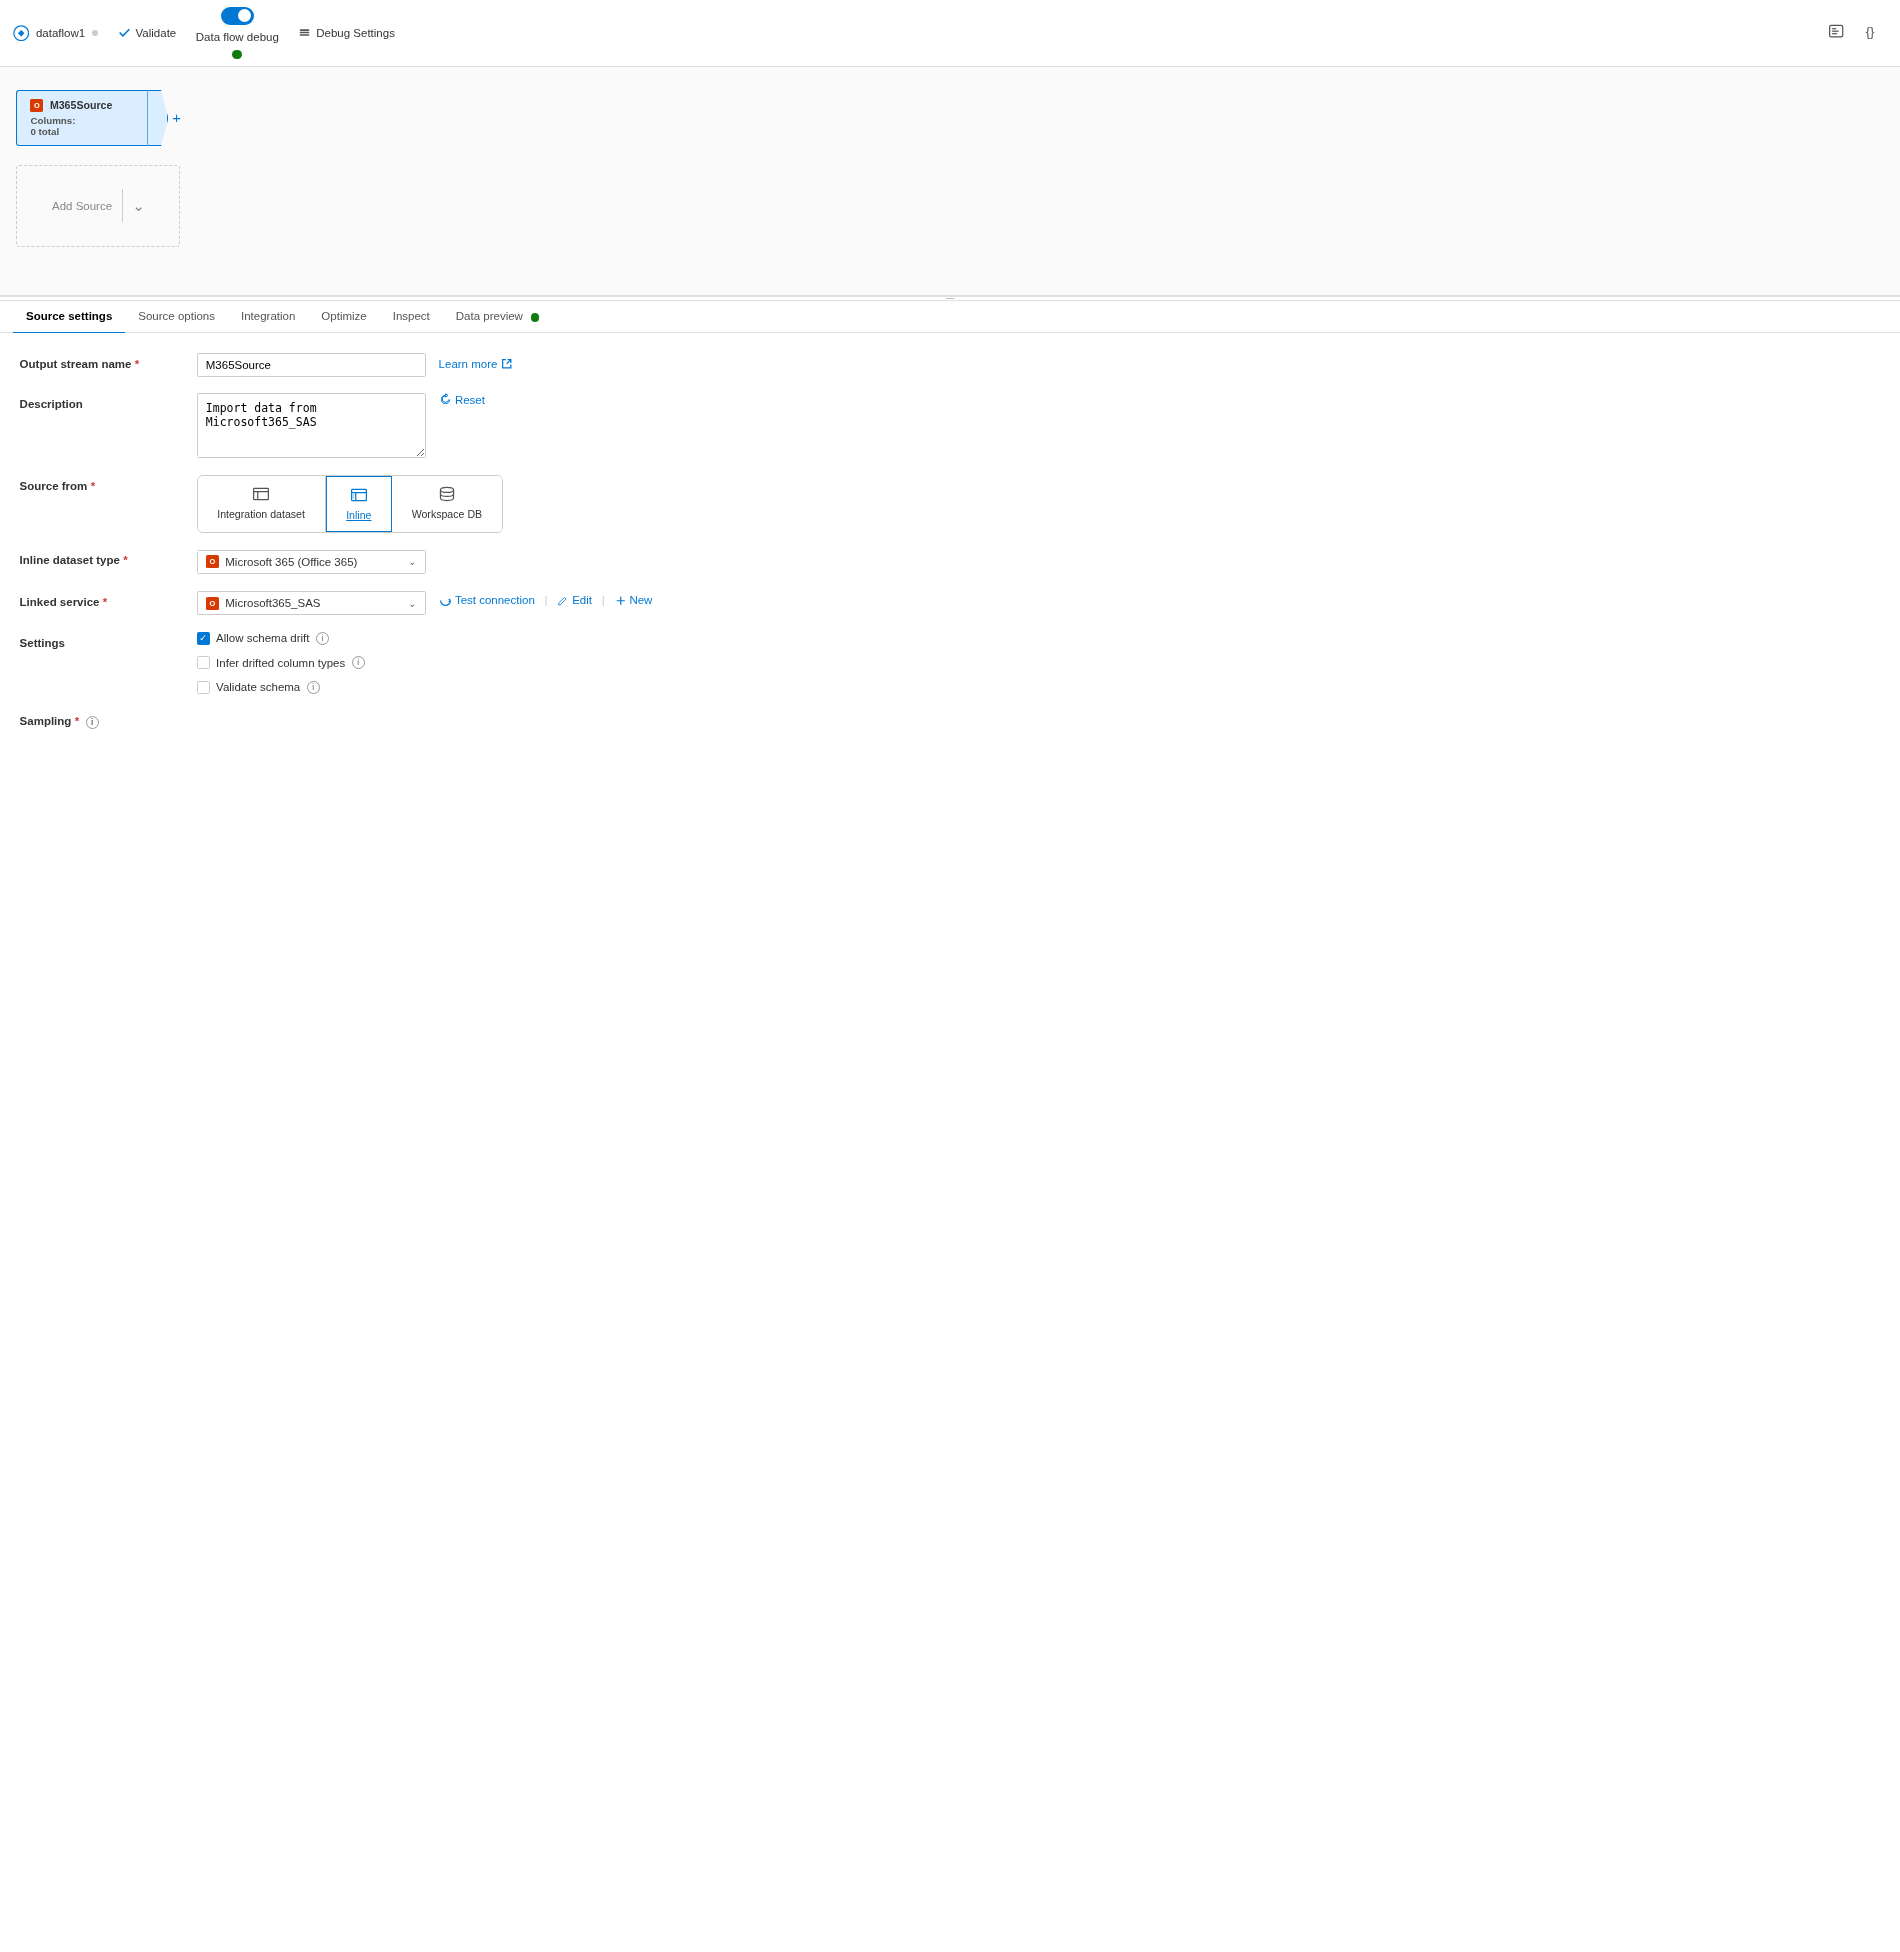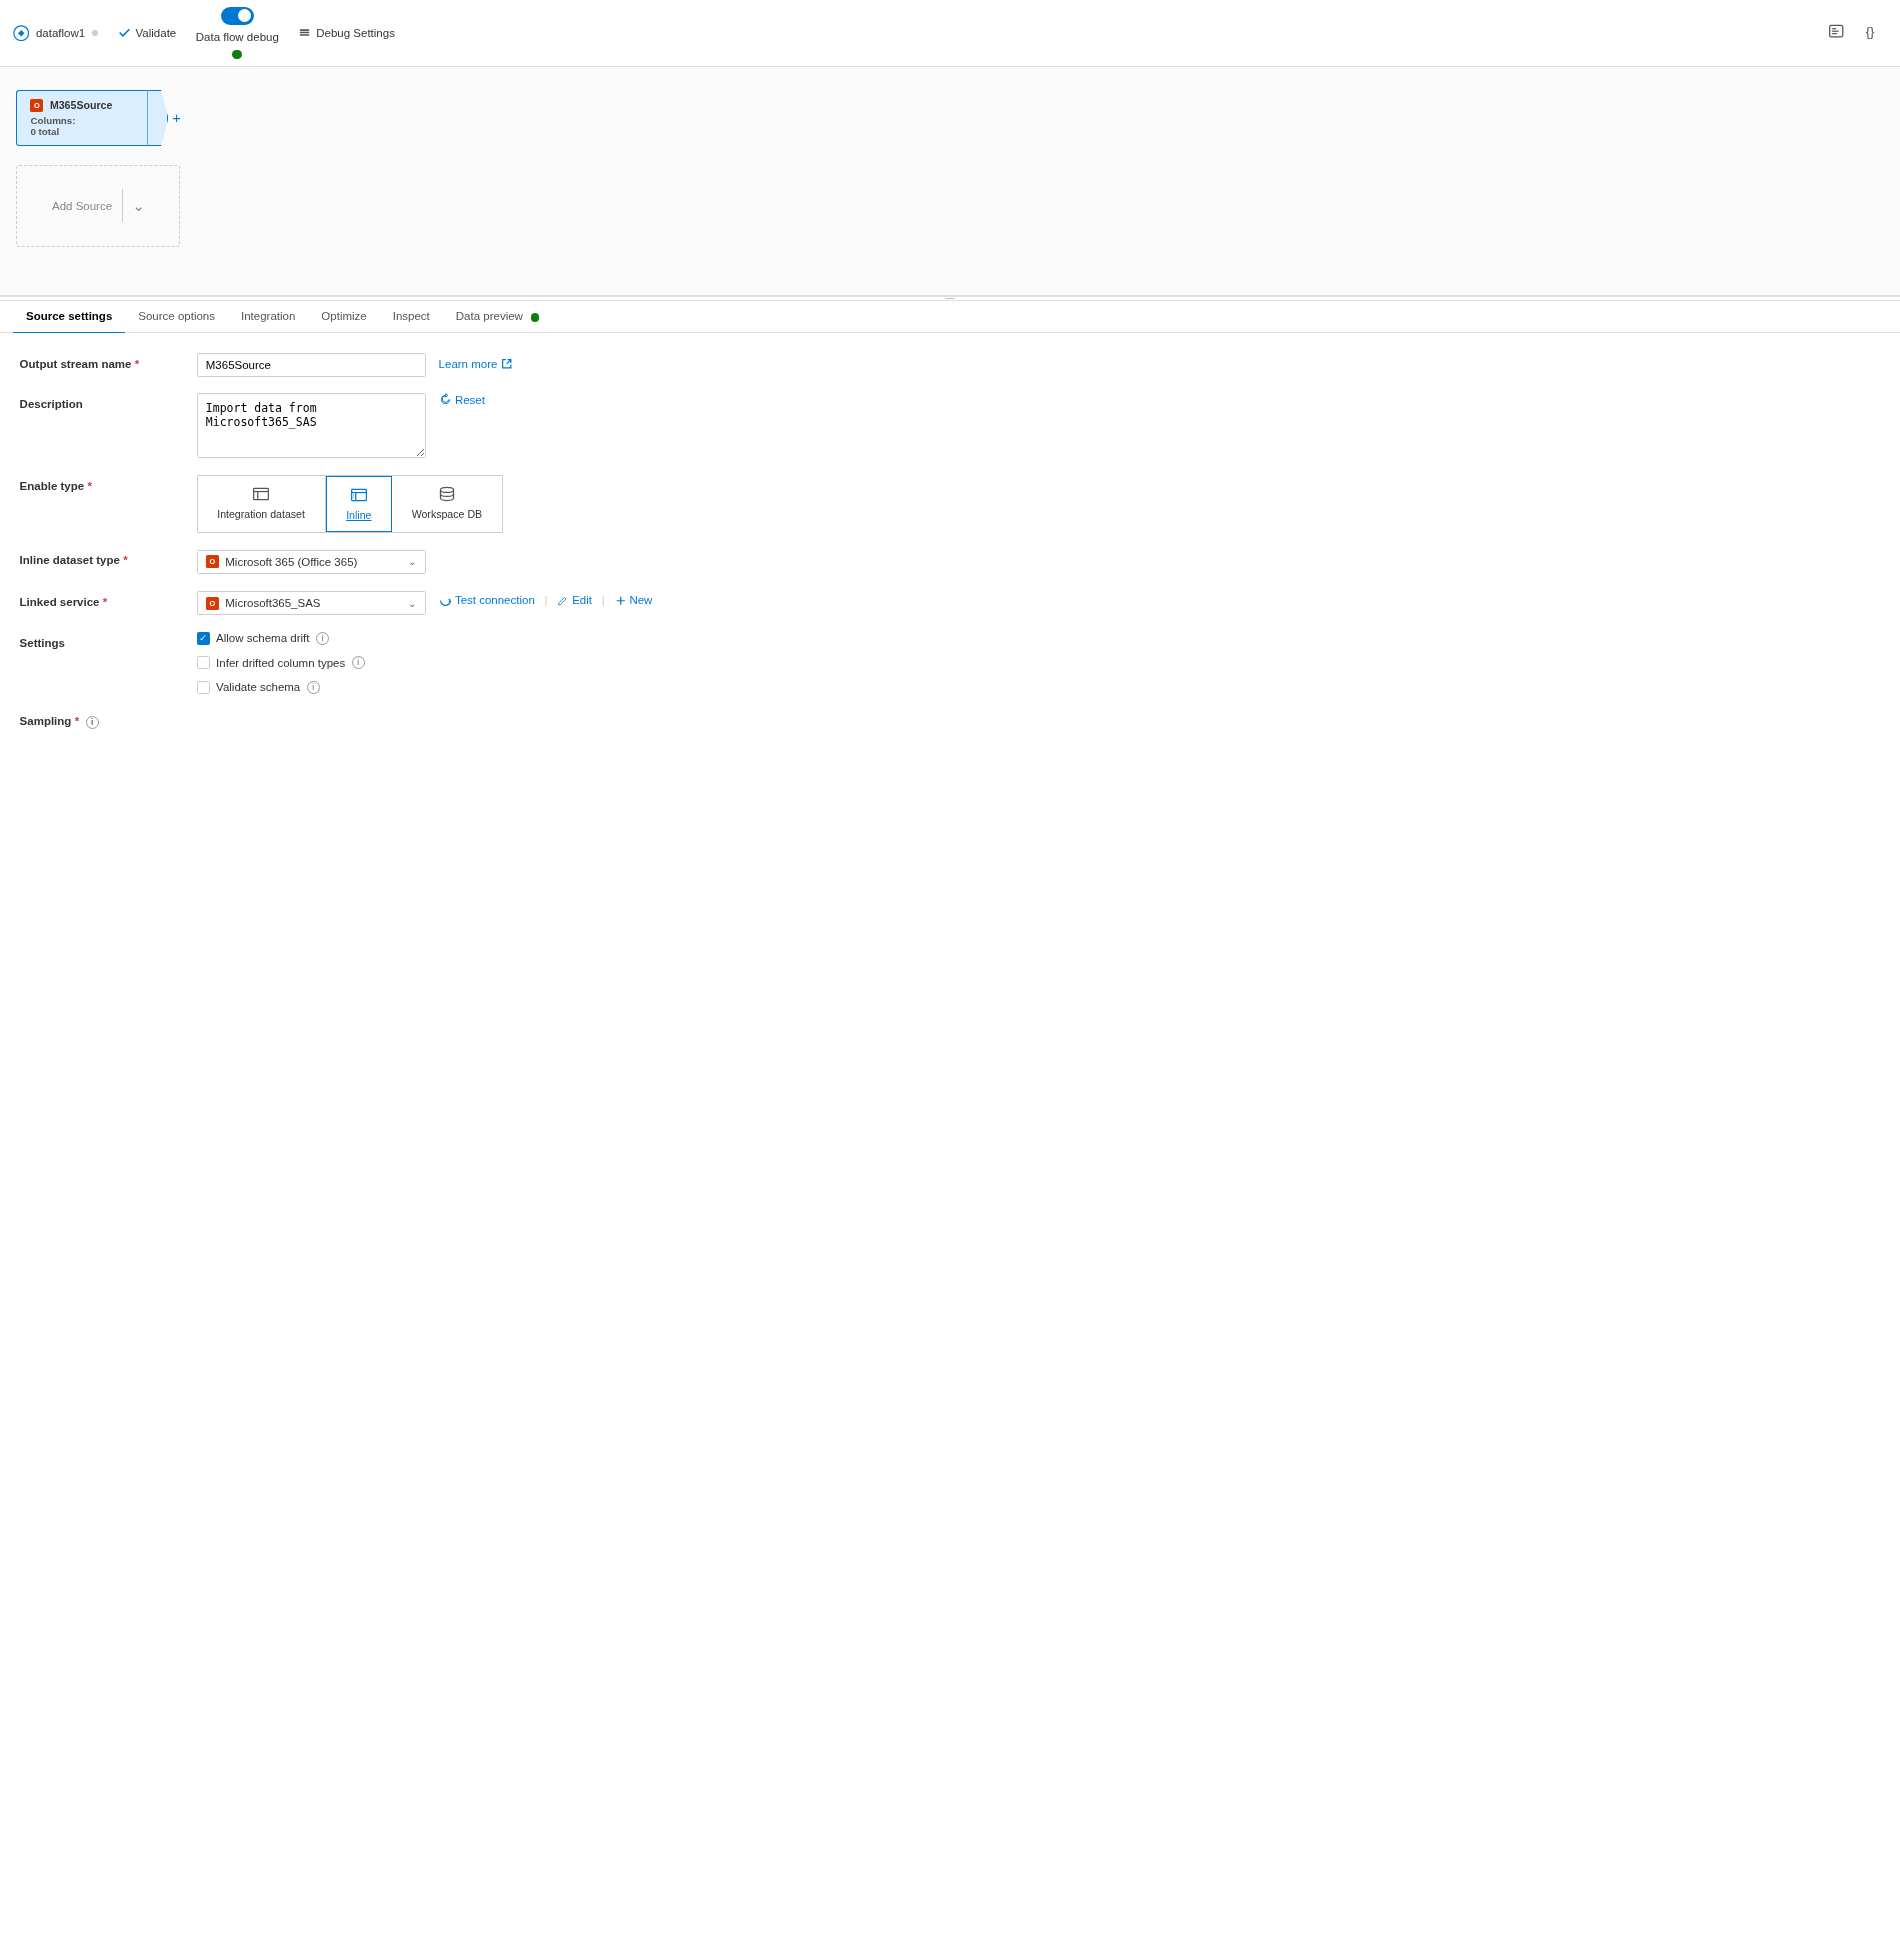--- a/index.html
+++ b/index.html
@@ -171,21 +171,21 @@
       font-size: 11.5px;
       width: 229px;
       height: 65px;
       resize: vertical;
       outline: none;
     }
     .link-btn { color: #0078d4; background: none; border: none; cursor: pointer; font-size: 11.5px; display: flex; align-items: center; gap: 3.3px; padding-top: 4.9px; white-space: nowrap; }
     .reset-btn { color: #0078d4; background: none; border: none; cursor: pointer; font-size: 11.5px; display: flex; align-items: center; gap: 3.3px; white-space: nowrap; }
 
     
-    .source-type-group { display: flex; border: 0.8px solid #ccc; border-radius: 1px; overflow: hidden; }
+    .source-type-group { display: flex; border: 0.8px solid #ccc; border-radius: 6px; overflow: hidden; }
     .source-type-btn {
       display: flex;
       flex-direction: column;
       align-items: center;
       gap: 4.9px;
       padding: 9.8px 19.6px;
       cursor: pointer;
       background: #fff;
       border: none;
       border-right: 0.8px solid #ccc;
@@ -376,21 +376,21 @@
           <svg width="13" height="13" viewBox="0 0 16 16">
               <path d="M13 8A5 5 0 1 1 8 3V1l3 2-3 2V3.5A4 4 0 1 0 12 8" stroke="#0078d4" stroke-width="1.2" fill="none"></path>
             </svg>
           <span>Reset</span>
         </button>
       </div>
     </div>
 
     <div class="form-row">
       <div class="form-label">
-        <span>Enable type</span><span class="required">*</span>
+        <span>Source from</span><span class="required">*</span>
       </div>
       <div class="form-control">
         <div class="source-type-group">
           <button class="source-type-btn">
             <svg width="18" height="18" viewBox="0 0 22 22">
               <rect x="2" y="4" width="18" height="14" rx="1" stroke="#555" stroke-width="1.5" fill="none"></rect>
               <line x1="2" y1="8" x2="20" y2="8" stroke="#555" stroke-width="1.5"></line>
               <line x1="7" y1="8" x2="7" y2="18" stroke="#555" stroke-width="1.5"></line>
             </svg>
             <span>Integration dataset</span>

